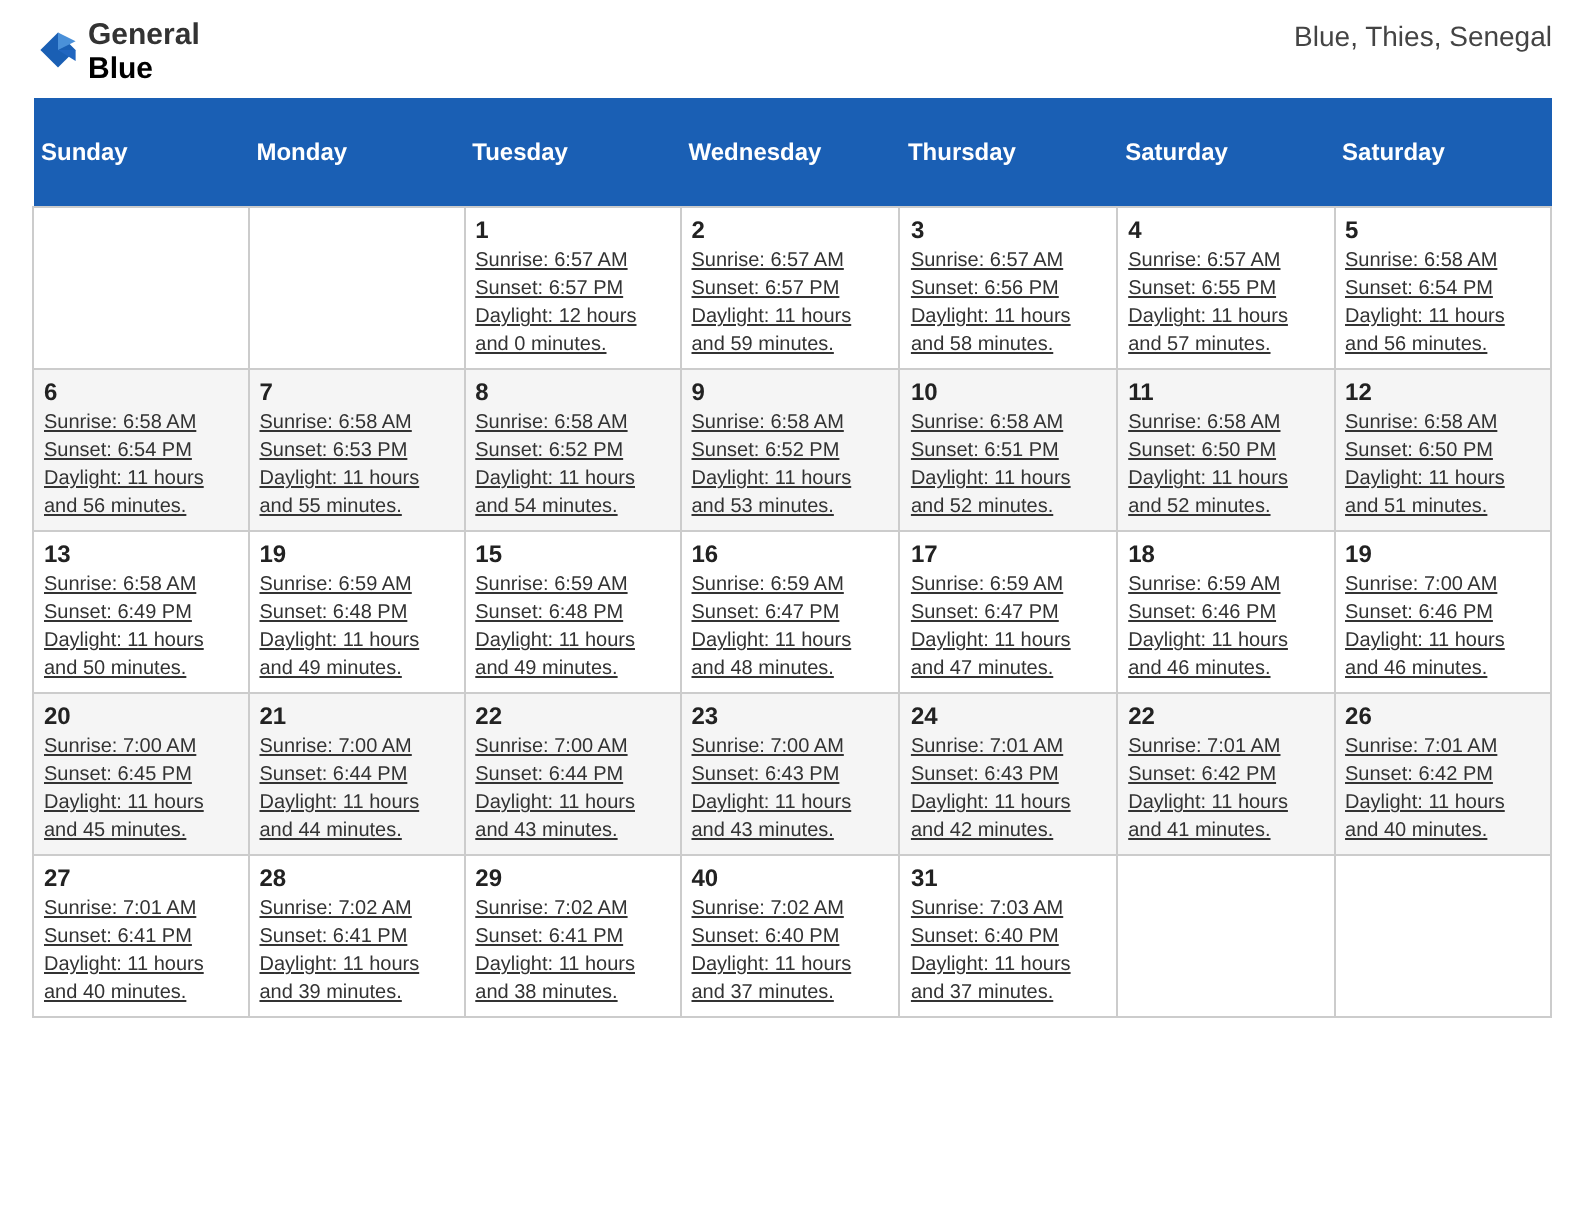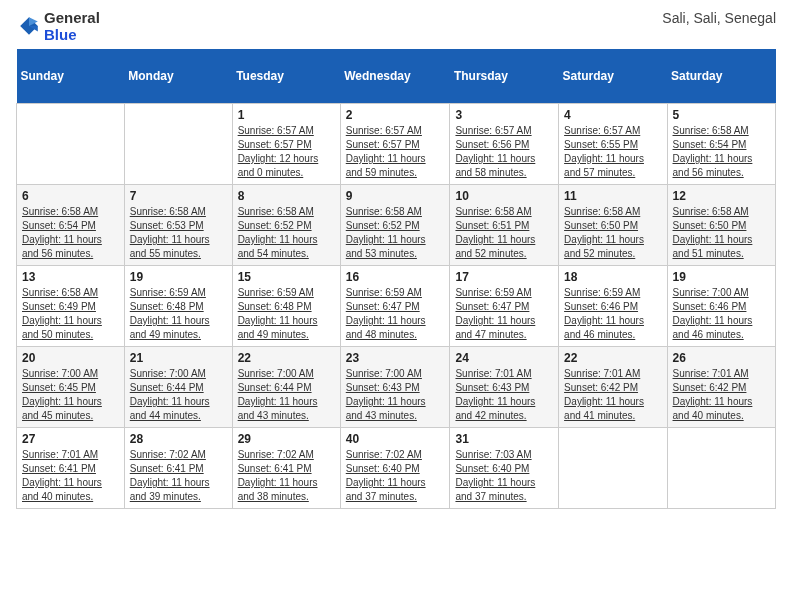--- a/index.html
+++ b/index.html
@@ -96,26 +96,26 @@
       <div>
         <svg class="logo-icon" viewBox="0 0 40 40" width="36" height="36">
           <polygon points="20,4 36,20 20,36 4,20" fill="#1a5fb4"></polygon>
           <polygon points="20,4 36,12 20,20" fill="#4a90d9"></polygon>
           <polygon points="20,20 36,20 36,30" fill="#2166c0"></polygon>
         </svg>
       </div>
       <div style="margin-left:4px;">
         <div style="font-size:15px; font-weight:bold; line-height:1.1;">
           <span style="color:#333;margin-top:35px;">General</span><br>
-          <span style="color:#1d4ed8;">Blue</span>
+          <span style="color:#000000;">Blue</span>
         </div>
       </div>
     </div>
     <div class="title-block">
-      <div class="location">Sali, Sali, Senegal</div>
+      <div class="location">Blue, Thies, Senegal</div>
     </div>
   </div>
 
   <table class="calendar">
     <thead>
       <tr>
 
       <th>Sunday</th>
           <th>Monday</th>
           <th>Tuesday</th>

